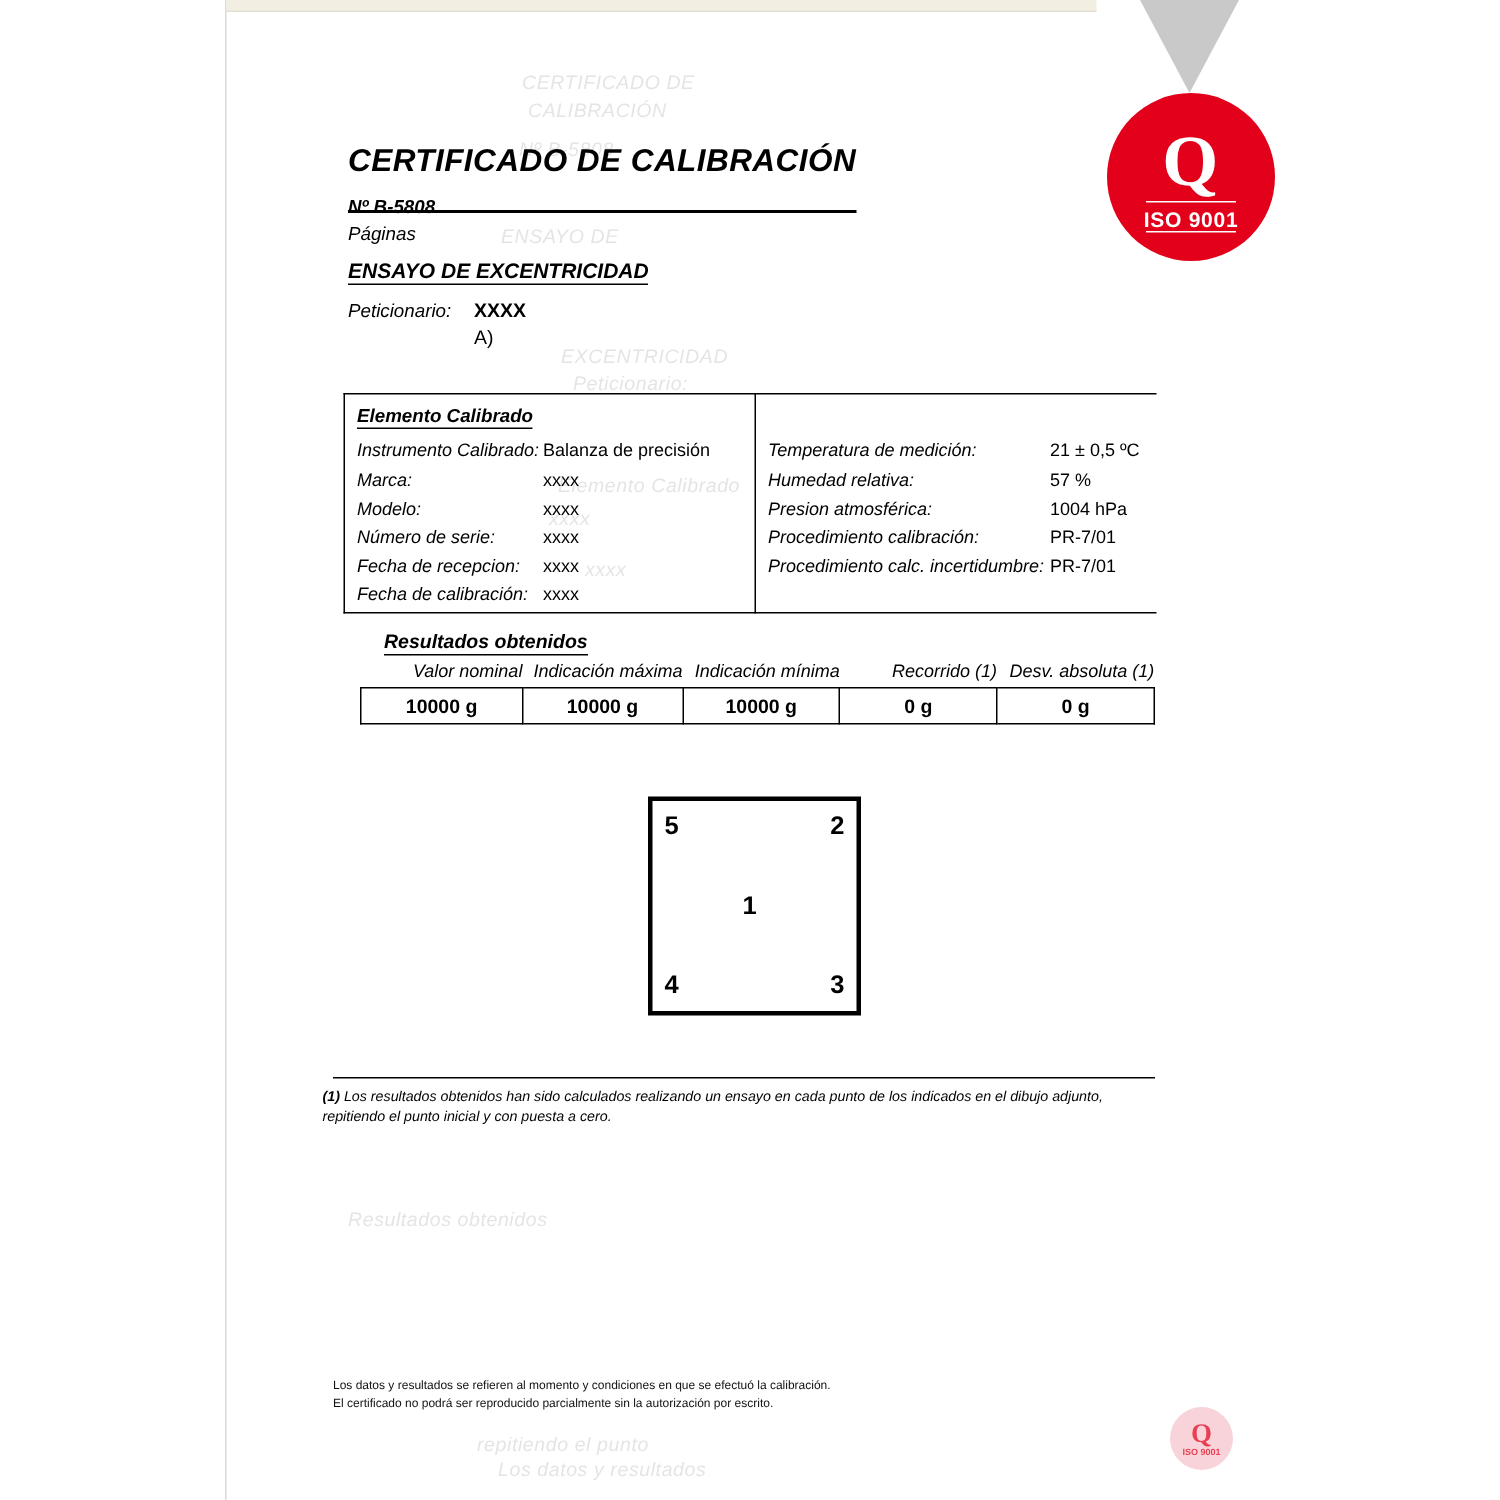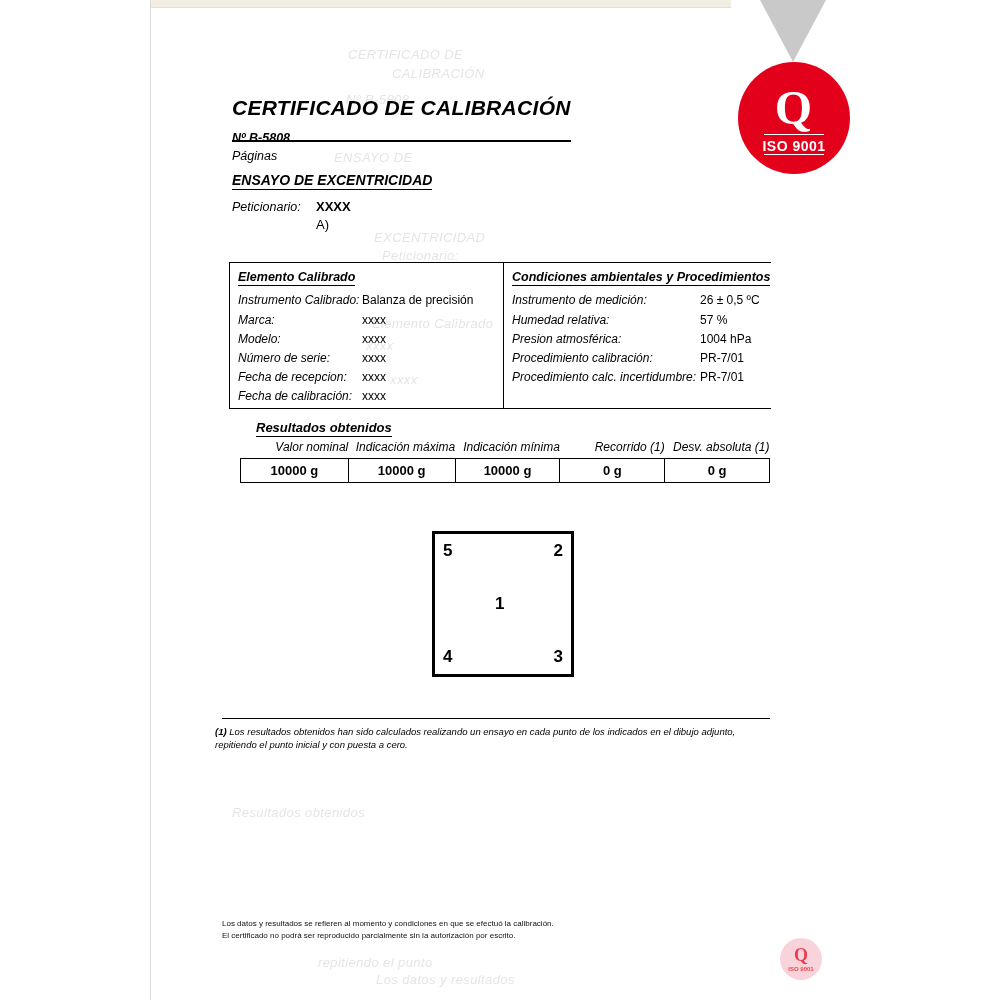--- a/index.html
+++ b/index.html
@@ -331,31 +331,31 @@
 </head>
 <body>
 
 <div class="page">
 
   <div class="left-edge"></div>
   <div class="top-band"></div>
   <div class="tri"></div>
 
   <div class="ghost" style="left:348px; top:47px;">CERTIFICADO DE</div>
-  <div class="ghost" style="left:352px; top:66px;margin-left:40px;">CALIBRACIÓN</div>
+  <div class="ghost" style="left:352px; top:66px;">CALIBRACIÓN</div>
   <div class="ghost" style="left:346px; top:92px;">Nº B-5808</div>
   <div class="ghost" style="left:334px; top:150px;">ENSAYO DE</div>
   <div class="ghost" style="left:374px; top:230px;">EXCENTRICIDAD</div>
   <div class="ghost" style="left:382px; top:248px;">Peticionario:</div>
   <div class="ghost" style="left:372px; top:316px;">Elemento Calibrado</div>
   <div class="ghost" style="left:366px; top:338px;">xxxx</div>
   <div class="ghost" style="left:390px; top:372px;">xxxx</div>
   <div class="ghost" style="left:232px; top:805px;">Resultados obtenidos</div>
   <div class="ghost" style="left:318px; top:955px;">repitiendo el punto</div>
-  <div class="ghost" style="left:332px; top:972px;margin-left:44px;">Los datos y resultados</div>
+  <div class="ghost" style="left:332px; top:972px;">Los datos y resultados</div>
 
   <div class="seal">
     <div class="bar-top"></div>
     <div class="bar-bot"></div>
     <div class="q">Q</div>
     <div class="iso">ISO 9001</div>
   </div>
 
   <div class="title">CERTIFICADO DE CALIBRACIÓN</div>
   <div class="num">Nº B-5808</div>
@@ -383,24 +383,23 @@
 
   <div class="kv" style="left:238px; top:351px;">Número de serie:</div>
   <div class="kv-val" style="left:362px; top:351px;">xxxx</div>
 
   <div class="kv" style="left:238px; top:370px;">Fecha de recepcion:</div>
   <div class="kv-val" style="left:362px; top:370px;">xxxx</div>
 
   <div class="kv" style="left:238px; top:389px;text-align:center;">Fecha de calibración:</div>
   <div class="kv-val" style="left:362px; top:389px;">xxxx</div>
 
-  <div class="boxhead br-head">Condiciones ambientales y Procedimientos</div>
-
-  <div class="kv" style="left:512px; top:293px;">Instrumento de medición:</div>
-  <div class="kv-val" style="left:700px; top:293px;">26 ± 0,5 ºC</div>
+
+  <div class="kv" style="left:512px; top:293px;">Temperatura de medición:</div>
+  <div class="kv-val" style="left:700px; top:293px;">21 ± 0,5 ºC</div>
 
   <div class="kv" style="left:512px; top:313px;">Humedad relativa:</div>
   <div class="kv-val" style="left:700px; top:313px;">57 %</div>
 
   <div class="kv" style="left:512px; top:332px;">Presion atmosférica:</div>
   <div class="kv-val" style="left:700px; top:332px;">1004 hPa</div>
 
   <div class="kv" style="left:512px; top:351px;">Procedimiento calibración:</div>
   <div class="kv-val" style="left:700px; top:351px;">PR-7/01</div>
 

